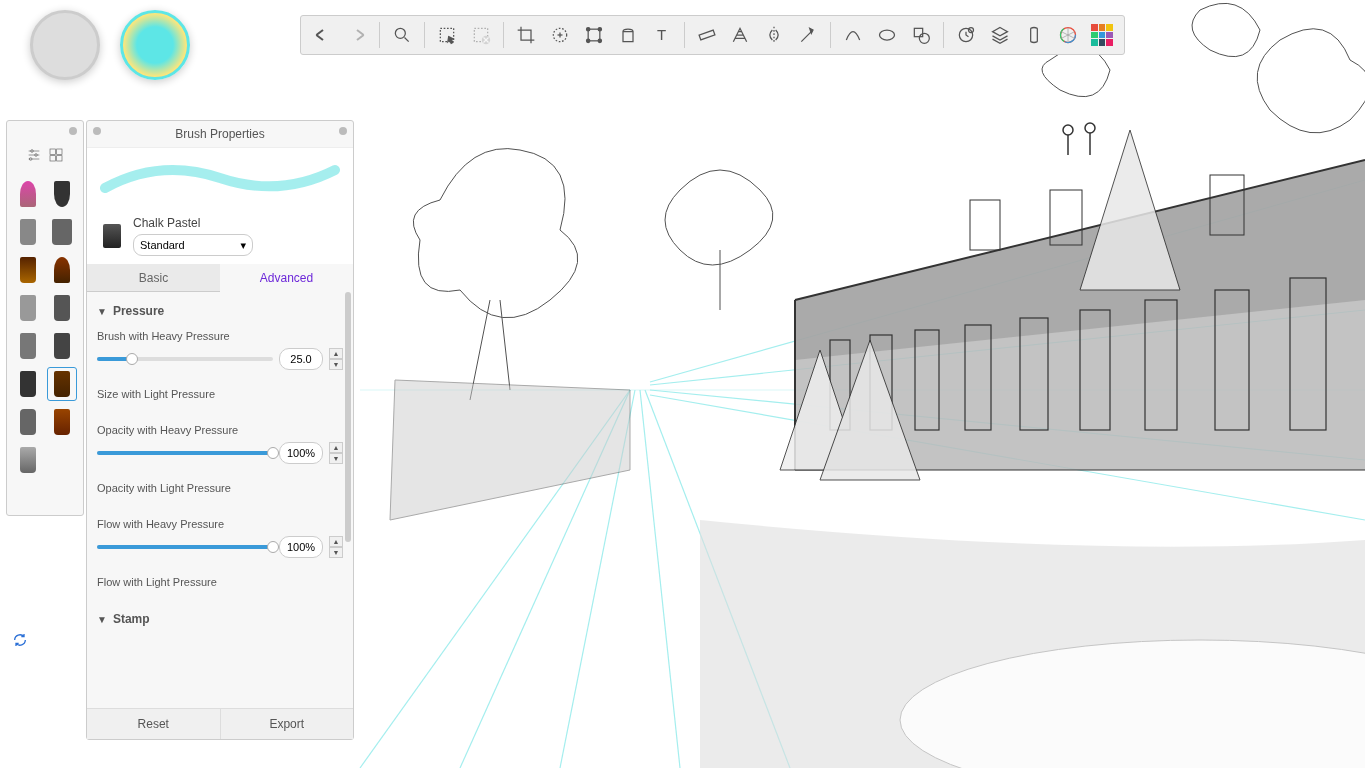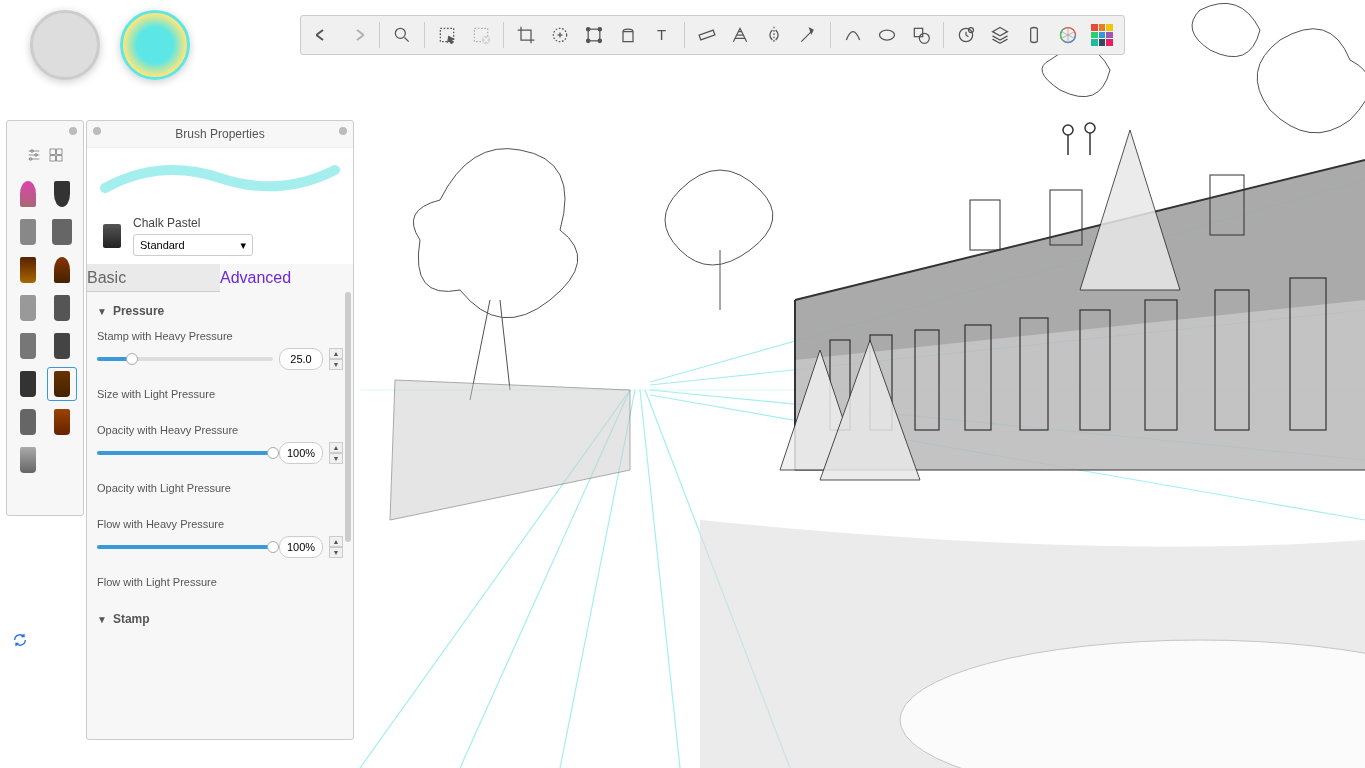--- a/index.html
+++ b/index.html
@@ -32,23 +32,23 @@
 
 .panel { position: absolute; top: 120px; left: 86px; width: 268px; height: 620px; background: #f7f7f7; border: 1px solid #ccc; border-radius: 3px; display:flex; flex-direction:column; }
 .panel-title { text-align:center; font-size:12px; color:#555; padding: 6px 0; border-bottom:1px solid #eee; position:relative; }
 .panel-title .pin-l, .panel-title .pin-r { position:absolute; top:6px; width:8px; height:8px; background:#bbb; border-radius:50%; }
 .pin-l{left:6px;} .pin-r{right:6px;}
 .brush-preview { height:60px; display:flex; align-items:center; justify-content:center; background:#fff; }
 .brush-preview svg { width: 240px; height: 40px; }
 .brush-name-row { display:flex; align-items:center; gap:12px; padding: 8px 16px; background:#fff; }
 .brush-thumb { width:18px; height:24px; background:linear-gradient(180deg,#555,#222); border-radius:2px; }
 .brush-name { font-size:12px; color:#444; margin-bottom:4px; }
-.brush-dropdown { width: 120px; height:22px; border:1px solid #ccc; border-radius:3px; font-size:11px; padding:0 6px; display:flex; align-items:center; justify-content:space-between; background:#fff; cursor:pointer; }
+.brush-dropdown { width: 120px; height:22px; border:1px solid #ccc; border-radius:9px; font-size:11px; padding:0 6px; display:flex; align-items:center; justify-content:space-between; background:#fff; cursor:pointer; }
 .tabs { display:flex; height:28px; }
-.tab { flex:1; font-size:16px; line-height:28px; background:#eaeaea; color:#666; border-bottom:1px solid #ccc; cursor:pointer; }
+.tab { flex:1; text-align:center; font-size:12px; line-height:28px; background:#eaeaea; color:#666; border-bottom:1px solid #ccc; cursor:pointer; }
 .tab.active { background:#f7f7f7; color:#6d28d9; border-bottom:none; }
 .section { padding: 6px 10px; overflow:auto; flex:1; }
 .section-header { display:flex; align-items:center; gap:6px; font-size:12px; font-weight:bold; color:#555; padding:6px 0; cursor:pointer; }
 .section-header .arrow { font-size:10px; }
 .slider-row { padding: 6px 0 12px 0; }
 .slider-label { font-size:11px; color:#555; margin-bottom:6px; }
 .slider-controls { display:flex; align-items:center; gap:6px; }
 .slider { flex:1; height:4px; background:#ddd; border-radius:2px; position:relative; cursor:pointer; }
 .slider-fill { height:100%; background:#3a9ad9; border-radius:2px; }
 .slider-thumb { position:absolute; top:-4px; width:12px; height:12px; background:#fff; border:1px solid #aaa; border-radius:50%; margin-left:-6px; }
@@ -388,21 +388,21 @@
     <div class="tab active">Advanced</div>
   </div>
   <div class="section" style="position:relative">
     <div class="scrollbar-stub"></div>
     <div class="section-header">
       <span class="arrow">▼</span>
       <span>Pressure</span>
     </div>
 
     <div class="slider-row">
-      <div class="slider-label">Stamp with Heavy Pressure</div>
+      <div class="slider-label">Brush with Heavy Pressure</div>
       <div class="slider-controls">
         <div class="slider">
             <div class="slider-fill" style="width:20%"></div>
             <div class="slider-thumb" style="left:20%"></div>
           </div>
         <div class="value-box">25.0</div>
         <div class="stepper">
             <button>▲</button>
             <button>▼</button>
           </div>
@@ -454,19 +454,23 @@
     <div class="section-header">
       <span class="arrow">▼</span>
       <span>Stamp</span>
     </div>
 
     <div class="slider-row">
       
       
     </div>
   </div>
+  <div class="panel-footer">
+    <button>Reset</button>
+    <button>Export</button>
+  </div>
 </div>
 
 <div class="sync-icon">
   <svg viewBox="0 0 24 24">
       <path d="M4 12 a8 8 0 0 1 14 -5 M20 12 a8 8 0 0 1 -14 5 M18 3 v4 h-4 M6 21 v-4 h4"></path>
     </svg>
 </div>
 
 </body></html>

